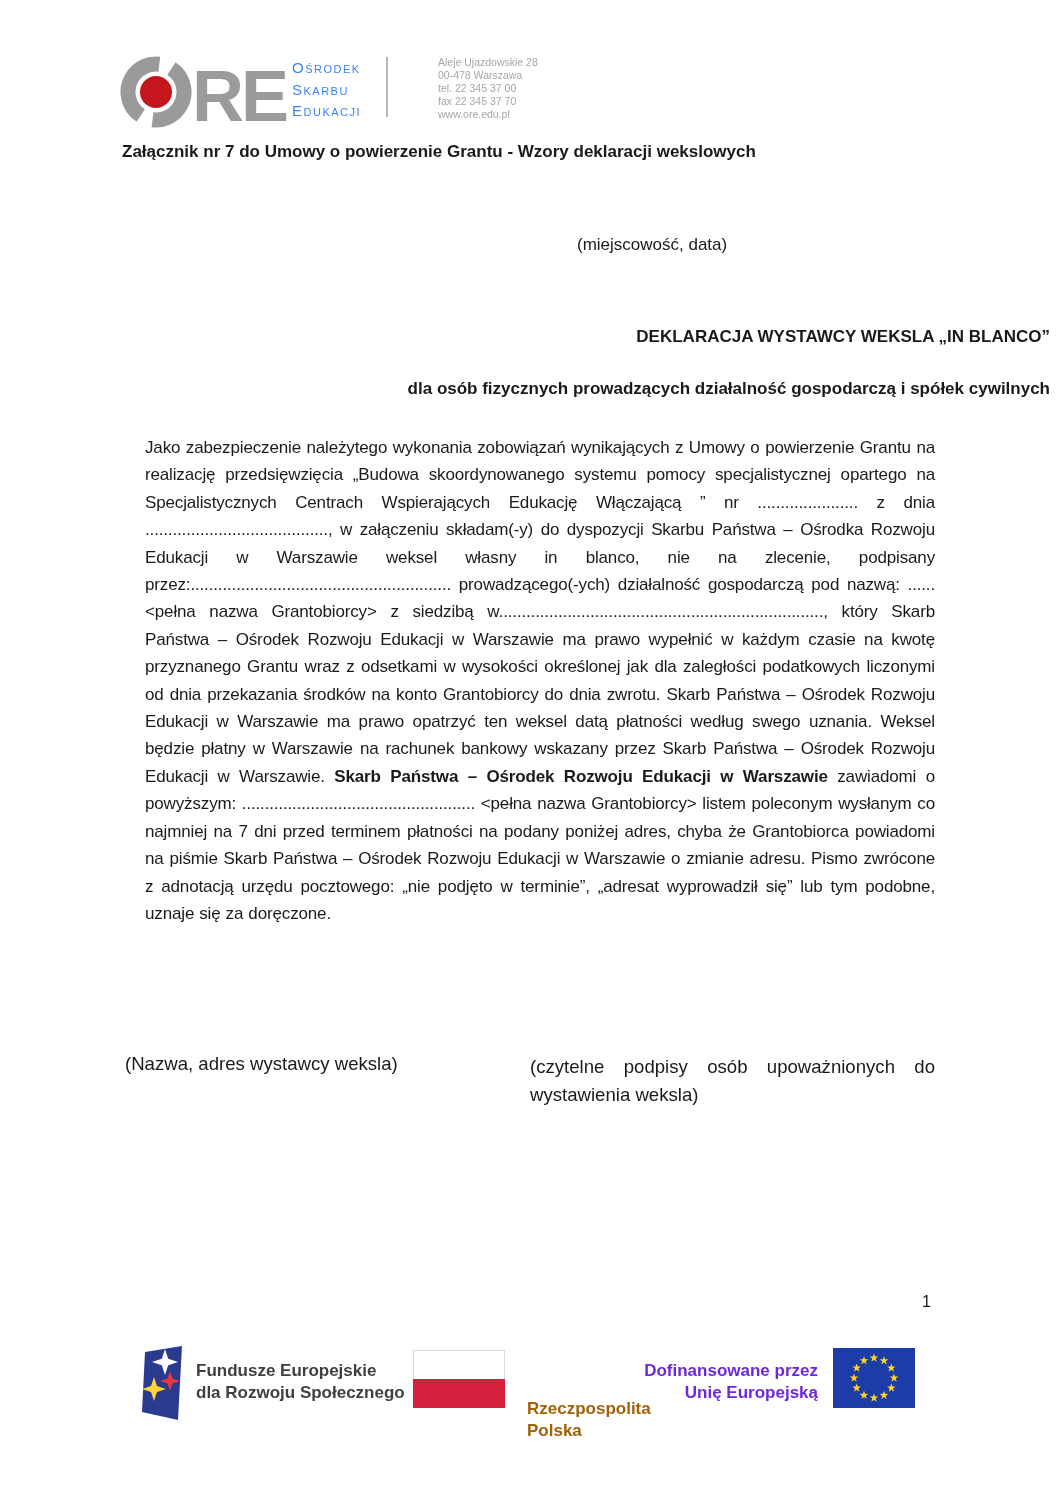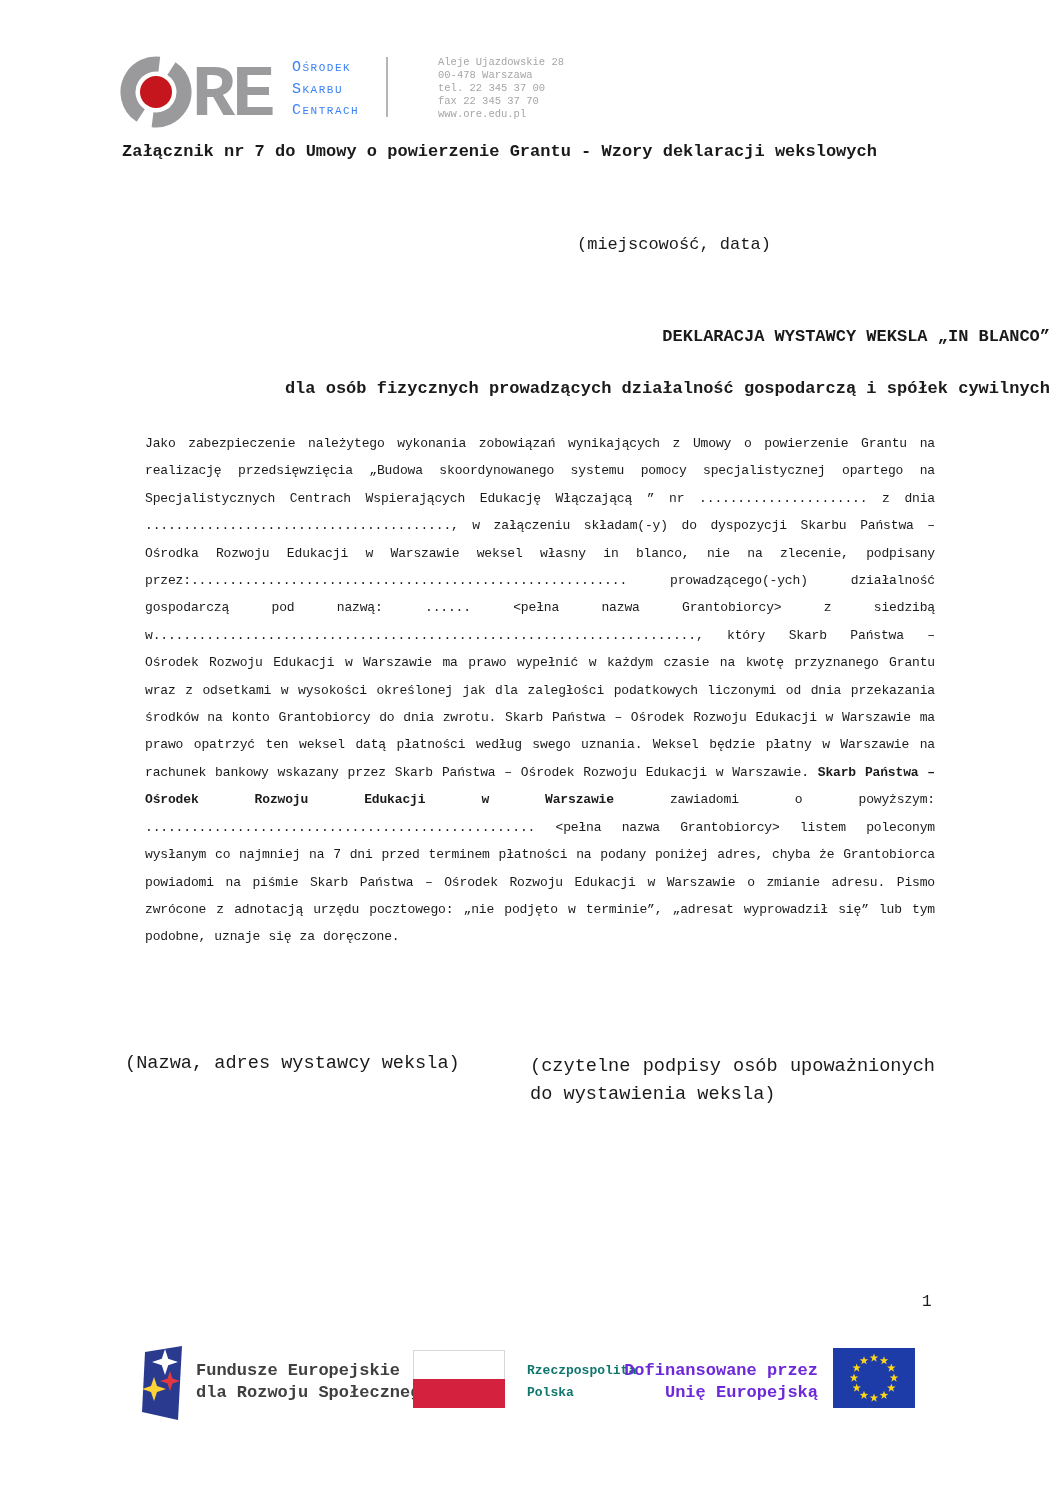--- a/index.html
+++ b/index.html
@@ -1,18 +1,18 @@
 <!DOCTYPE html>
 <html><head>
 <meta charset="utf-8">
 <style>
   html,body{margin:0;padding:0;background:#ffffff;}
   .page{
     position:relative;width:1058px;height:1497px;background:#fff;
-    font-family:Liberation Mono, monospace;color:#1a1a1a;overflow:hidden;
+    font-family:Liberation Sans, sans-serif;color:#1a1a1a;overflow:hidden;
   }
   
   .ore-mark{position:absolute;left:120px;top:56px;}
   .ore-letters{
     position:absolute;left:192px;top:60px;font-size:72px;line-height:72px;
     font-weight:bold;color:#9b9b9d;letter-spacing:-3px;
   }
   .ore-name{
     position:absolute;left:292px;top:57px;font-size:15px;line-height:21.5px;
     font-variant:small-caps;letter-spacing:1.5px;color:#3b82f6;
@@ -22,39 +22,39 @@
     position:absolute;left:438px;top:56px;font-size:10.5px;line-height:13px;color:#a6a6a8;
   }
   
   .doc-title{position:absolute;left:122px;top:142px;font-size:17px;font-weight:bold;}
   .place-date{position:absolute;left:577px;top:235px;font-size:17px;}
   .h1,.h2{position:absolute;left:30px;width:1020px;text-align:right;font-size:17px;font-weight:bold;}
   .h1{top:327px;}
   .h2{top:379px;}
   .body-par{
     position:absolute;left:145px;top:417px;width:790px;
-    font-size:13px;line-height:27.4px;text-align:justify;letter-spacing:-0.15px;
+    font-size:17px;line-height:27.4px;text-align:justify;letter-spacing:-0.15px;
     word-spacing:0.5px;
   }
   .sig-left{position:absolute;left:125px;top:1053px;font-size:18.6px;}
   .sig-right{
     position:absolute;left:530px;top:1053px;width:405px;
     font-size:18.6px;line-height:28px;text-align:justify;
   }
   .page-num{position:absolute;left:922px;top:1293px;font-size:16px;}
   
   .fe-flag{position:absolute;left:142px;top:1346px;}
   .fe-text{
     position:absolute;left:196px;top:1360px;font-size:17px;line-height:22px;
     font-weight:bold;color:#3f3f3f;
   }
   .pl-flag{position:absolute;left:413px;top:1350px;}
   .pl-text{
-    position:absolute;left:527px;top:1360px;font-size:13px;line-height:22px;
-    font-weight:bold;color:#0f766e;
+    position:absolute;left:527px;top:1398px;font-size:17px;line-height:22px;
+    font-weight:bold;color:#a16207;
   }
   .eu-text{
     position:absolute;left:620px;top:1360px;width:198px;text-align:right;
     font-size:17px;line-height:22px;font-weight:bold;color:#6d28d9;
   }
   .eu-flag{position:absolute;left:833px;top:1348px;}
 </style>
 </head>
 <body>
 
@@ -64,21 +64,21 @@
     <g transform="rotate(123 36 36)">
       <circle cx="36" cy="36" r="28" fill="none" stroke-width="15" stroke-dasharray="75 13 75 12.9" stroke="#9a9a9c"></circle>
     </g>
     <circle cx="36" cy="36" r="16" fill="#c5161d"></circle>
   </svg>
   <div class="ore-letters">RE</div>
 
   <div class="ore-name">
     <div>Ośrodek</div>
     <div>Skarbu</div>
-    <div>Centrach</div>
+    <div>Edukacji</div>
   </div>
 
   <div class="ore-sep"></div>
 
   <div class="ore-address">
     <div>Aleje Ujazdowskie 28</div>
     <div>00-478 Warszawa</div>
     <div>tel. 22 345 37 00</div>
     <div>fax 22 345 37 70</div>
     <div>www.ore.edu.pl</div>

